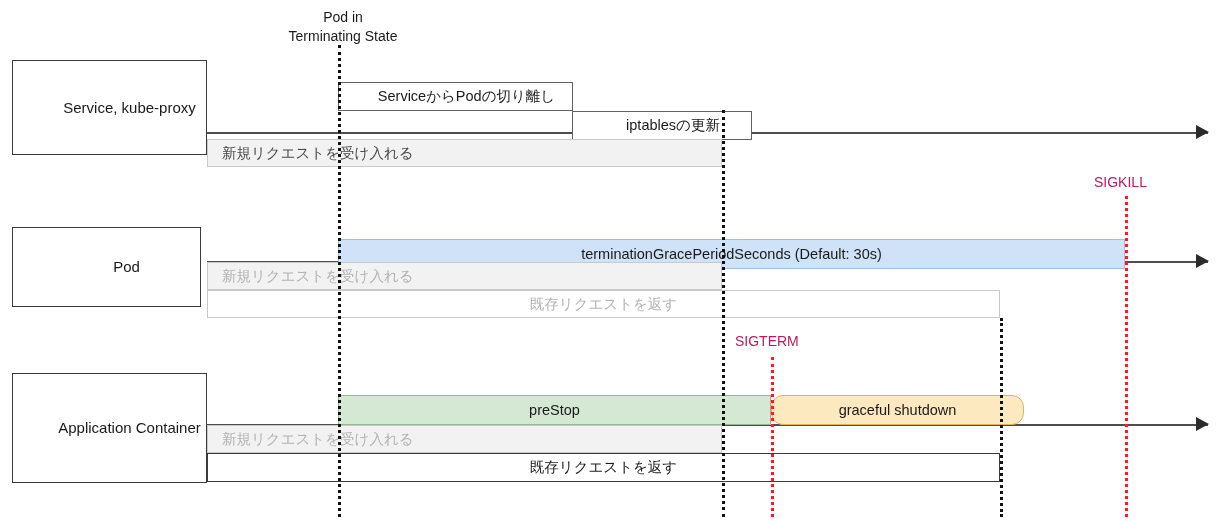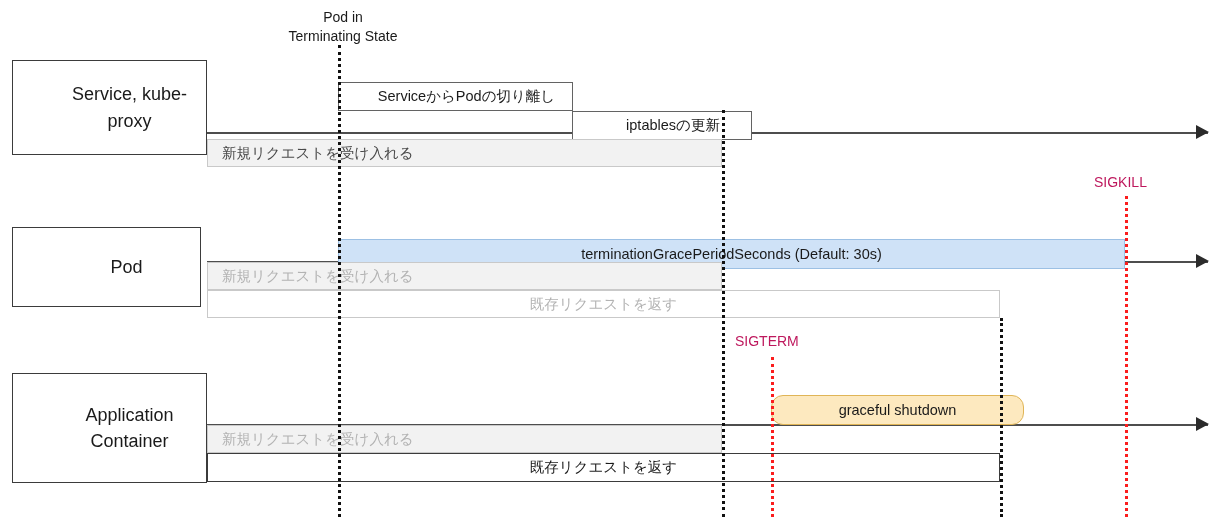--- a/index.html
+++ b/index.html
@@ -20,21 +20,21 @@
   .abs { position: absolute; box-sizing: border-box; }
 
   
   .role-box {
     border: 1.6px solid #3b3b3b;
     background: #ffffff;
     display: flex;
     align-items: center;
     justify-content: center;
     text-align: center;
-    font-size: 18px;
+    font-size: 15px;
     color: #1a1a1a;
     line-height: 1.45;
     z-index: 6;
     padding-left: 40px;
   }
 
   
   .axis-line {
     height: 0;
     border-top: 2.2px solid #4d4d4d;
@@ -161,20 +161,21 @@
 
   <div class="abs bar bar-gray" style="left:207px; top:262px; width:515px; height:28px;">新規リクエストを受け入れる</div>
 
   <div class="abs bar bar-outline-gray" style="left:207px; top:290px; width:793px; height:28px;">既存リクエストを返す</div>
 
   <div class="abs role-box" style="left:12px; top:373px; width:195px; height:110px;">Application Container</div>
 
   <div class="abs axis-line" style="left:207px; top:424px; width:1001px;"></div>
   <div class="abs axis-arrow" style="left:1196px; top:417px;"></div>
 
+  <div class="abs bar bar-green" style="left:338px; top:395px; width:433px; height:30px;">preStop</div>
 
   <div class="abs bar bar-orange" style="left:771px; top:395px; width:253px; height:30px;border-radius:12px;">graceful shutdown</div>
 
   <div class="abs bar bar-gray" style="left:207px; top:425px; width:515px; height:28px;">新規リクエストを受け入れる</div>
 
   <div class="abs bar bar-outline-dark" style="left:207px; top:453px; width:793px; height:29px;">既存リクエストを返す</div>
 
 </div>
 
 </body></html>

